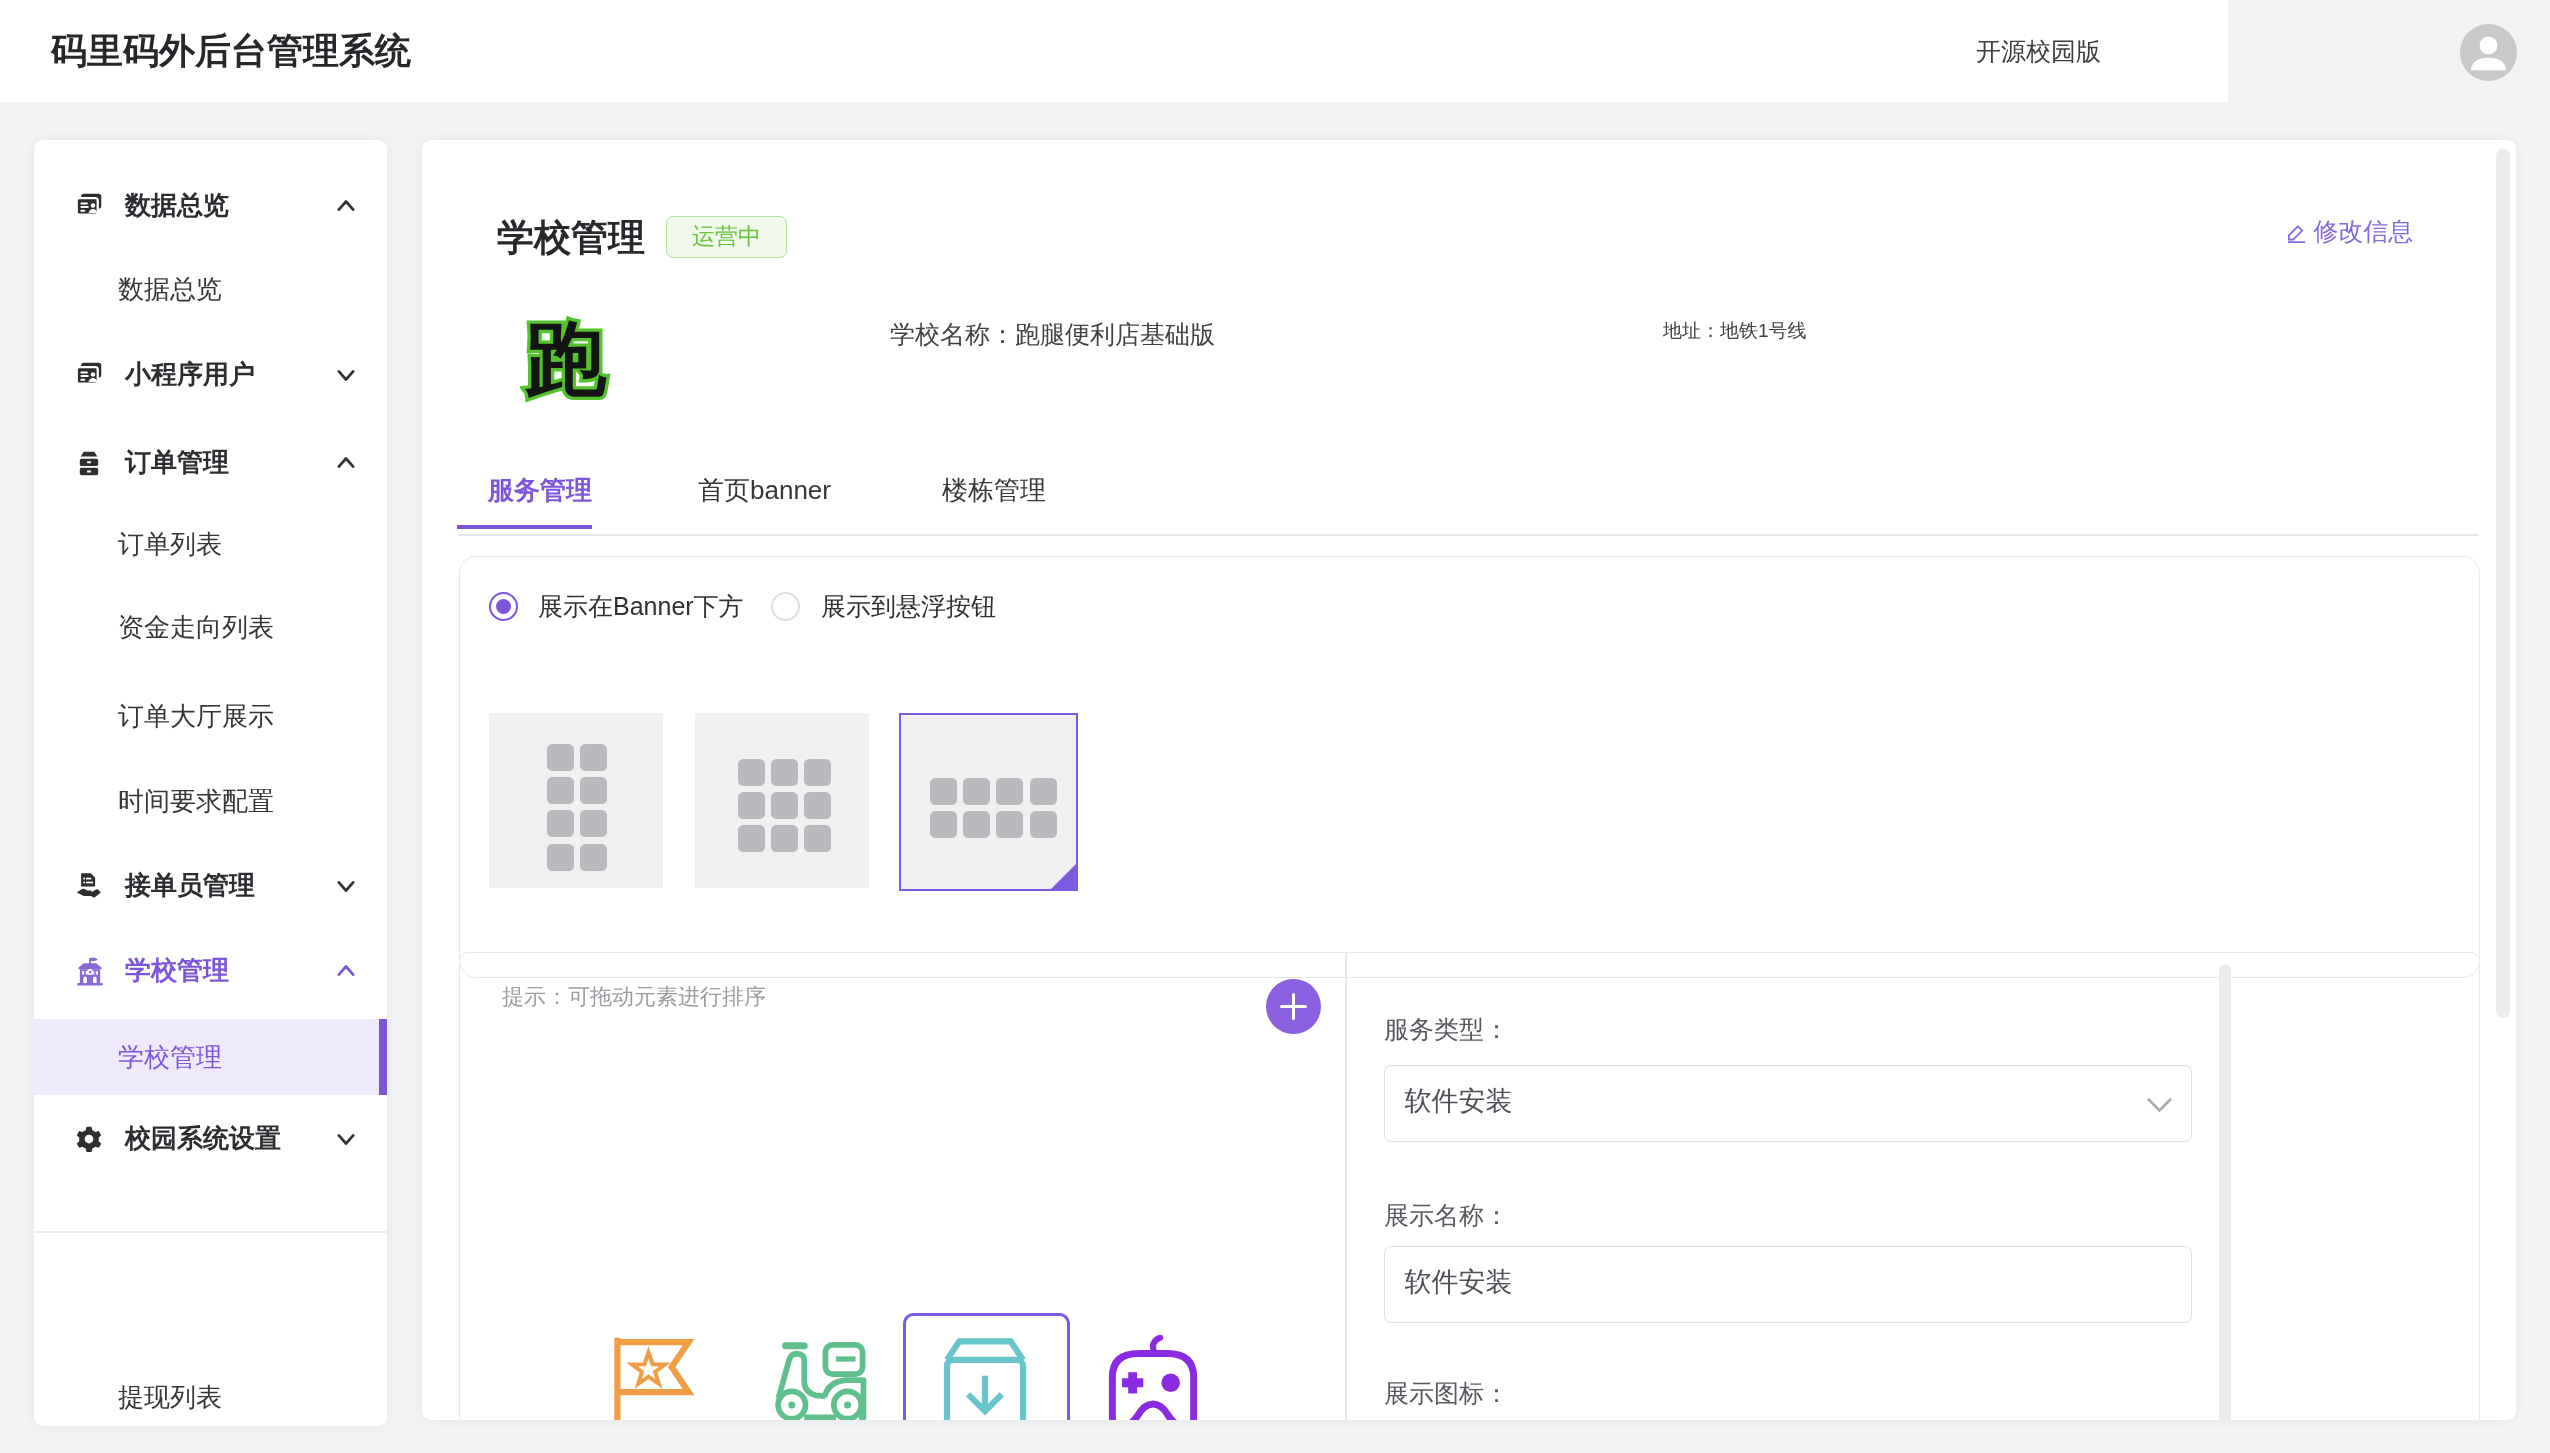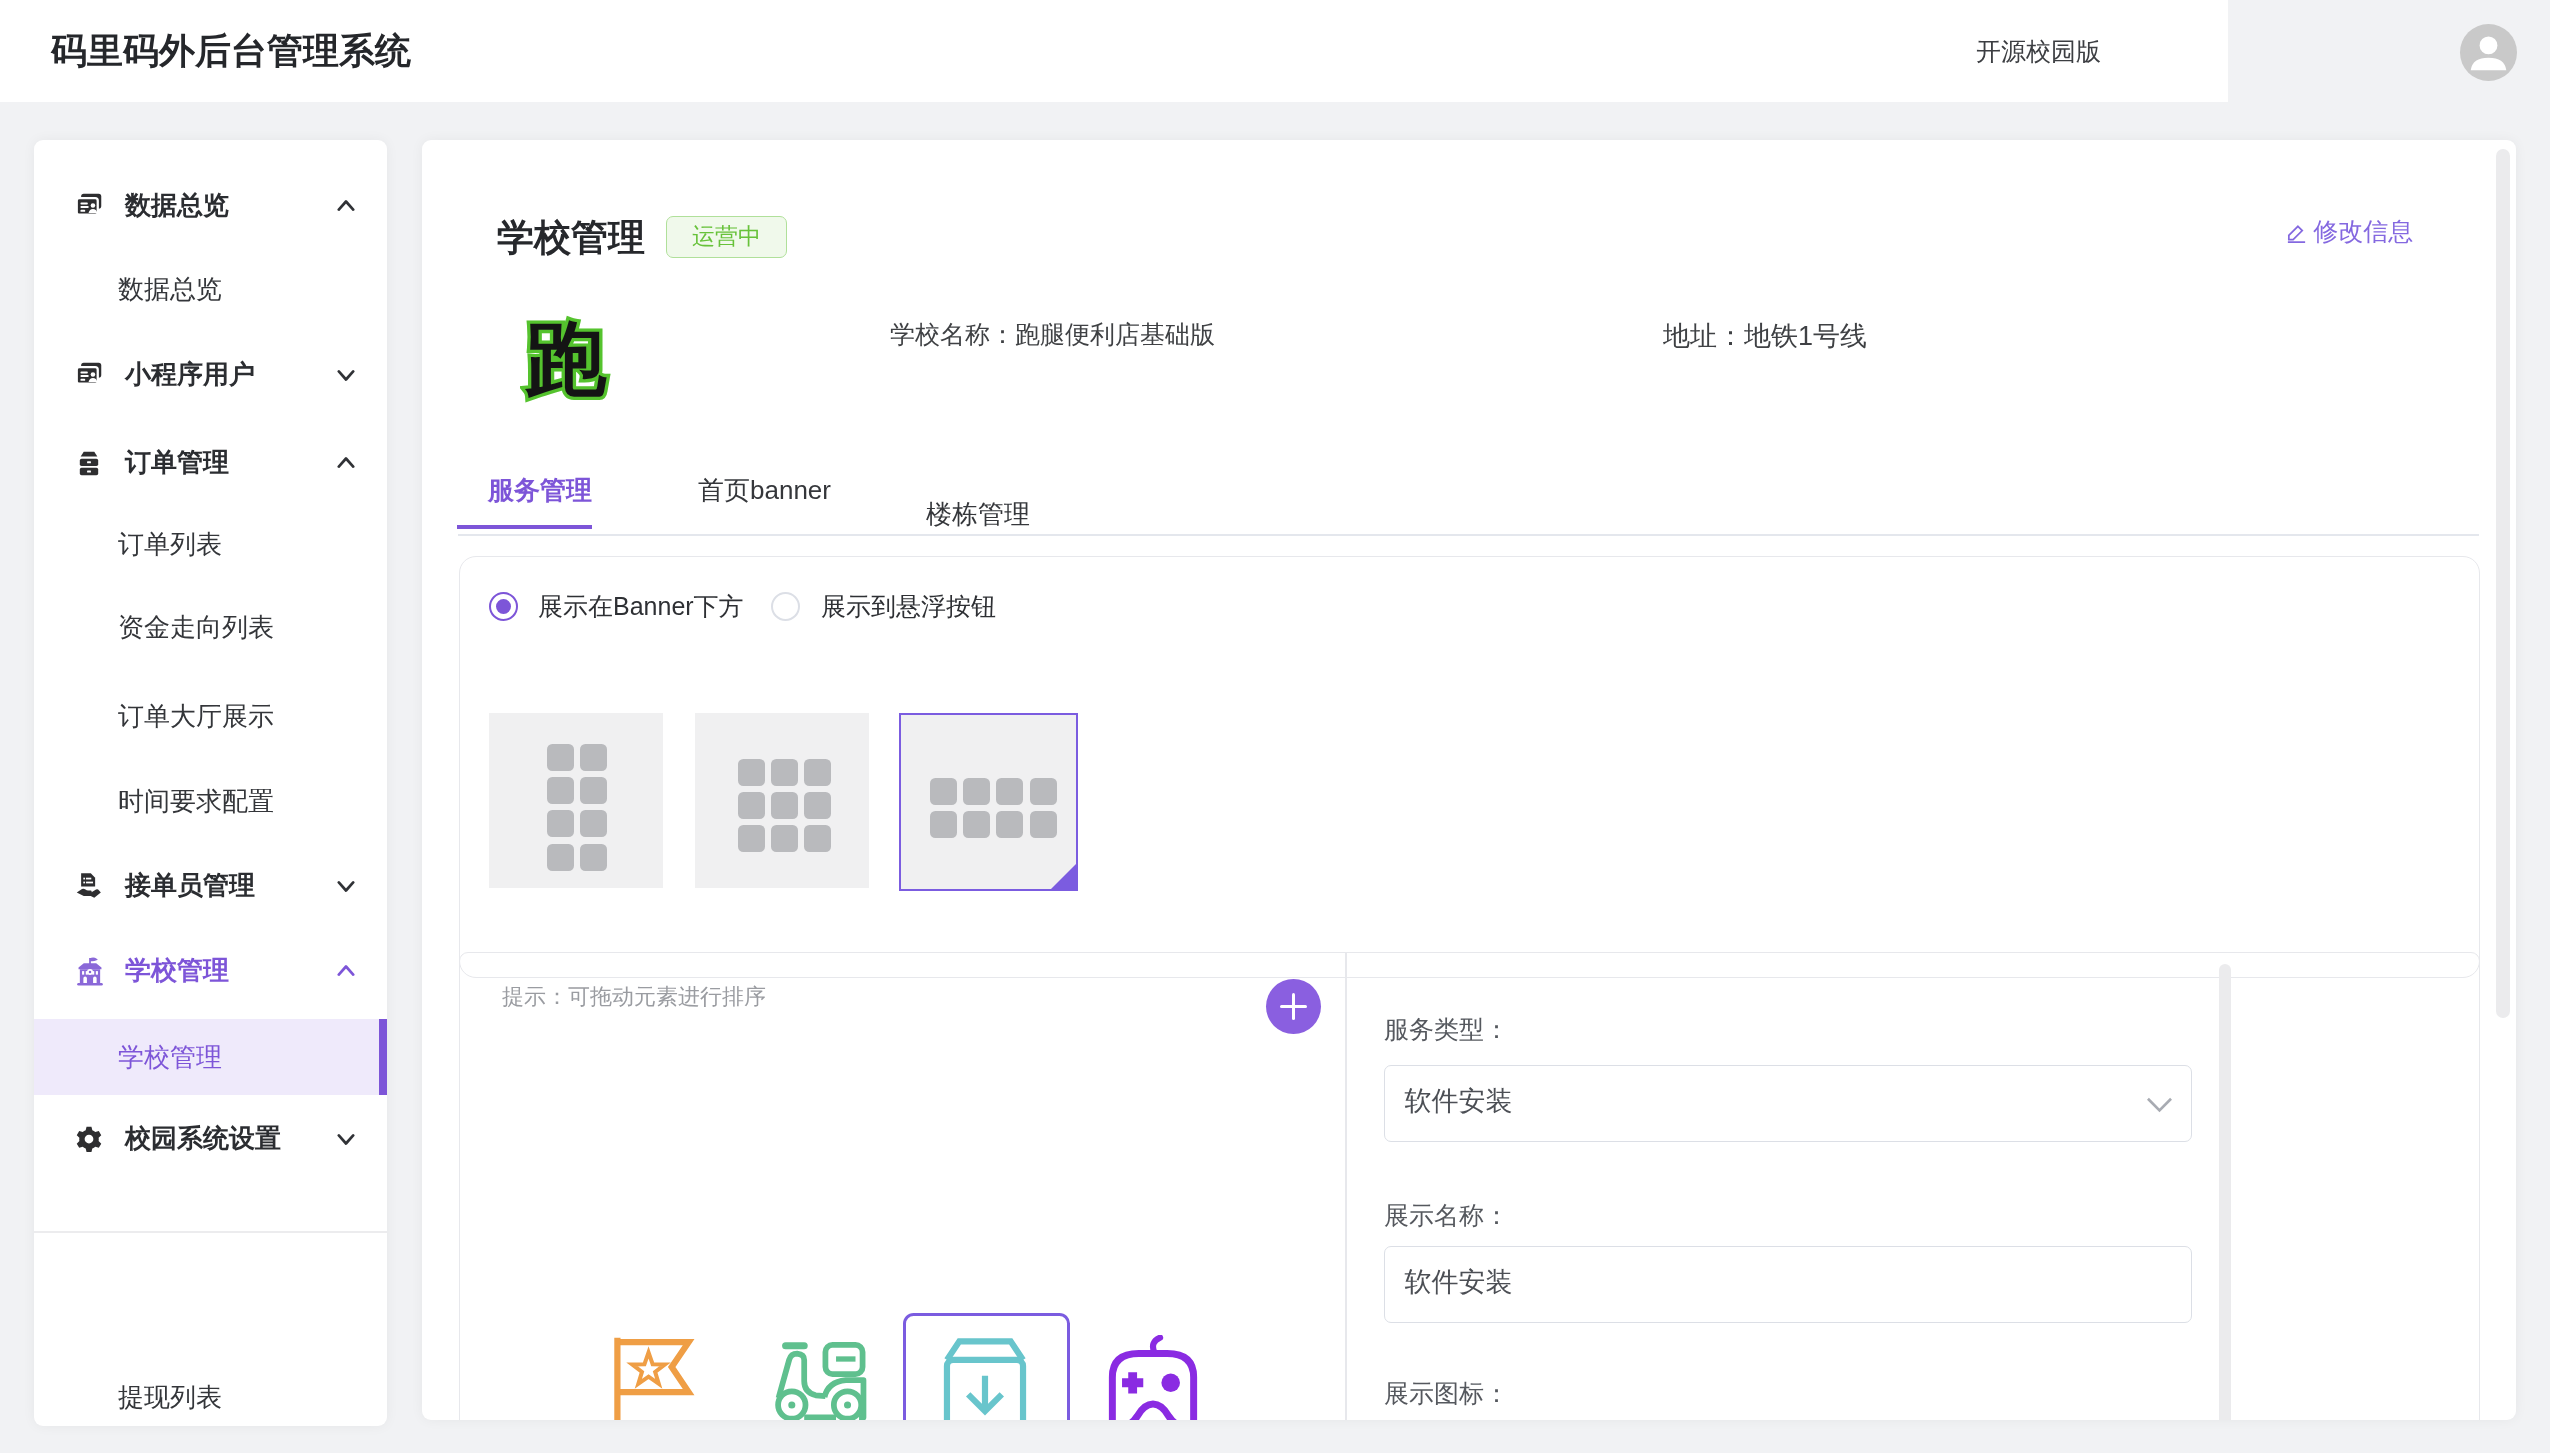--- a/index.html
+++ b/index.html
@@ -25,28 +25,28 @@
   .purple { color:#7d55d8 !important; }
   
   .main { position:absolute; left:422px; top:140px; width:2094px; height:1280px; background:#fff; border-radius:9px; overflow:hidden; box-shadow:0 0 12.4px rgba(0,0,0,.05); }
   .main .scroll-thumb { position:absolute; left:2074px; top:9px; width:14px; height:869px; border-radius:7px; background:#ebebed; }
   .card-title { position:absolute; left:75px; top:73px; font-size:37px; font-weight:bold; color:#26282c; }
   .tag { position:absolute; left:244px; top:76px; height:42px; line-height:38px; padding:0 25px; border:1.8px solid #b0e09a; background:#f0f9eb; color:#67c23a; font-size:23px; border-radius:7px; }
   .editlink { position:absolute; left:1863px; top:75px; width:195px; color:#8468e0; font-size:25px; }
   .editlink svg { vertical-align:-3.5px; margin-right:5.3px; }
   .logo { position:absolute; left:98px; top:171px; width:92px; height:92px; }
   .inforow1 { position:absolute; left:468px; top:178px; font-size:25px; color:#3f4144; }
-  .inforow2 { position:absolute; left:1241px; top:178px; font-size:27px; color:#3f4144; }
+  .inforow2 { position:absolute; left:1241px; top:178px; font-size:19px; color:#3f4144; }
   
   .tabline { position:absolute; left:36px; top:394px; width:2021px; height:1.8px; background:#e4e7ed; }
   .tabbar { position:absolute; left:35px; top:385px; width:135px; height:3.5px; background:#7d55d8; }
   .tab { position:absolute; top:333px; height:35px; line-height:35px; font-size:26px; color:#35373b; }
   .tab.t1 { left:66px; color:#7d55d8; font-weight:600; }
   .tab.t2 { left:276px; }
-  .tab.t3 { left:504px;margin-top:24px; }
+  .tab.t3 { left:520px; }
   
   .sec1 { position:absolute; left:37px; top:416px; width:2021px; height:422px; border:1.8px solid #e7e8ec; border-radius:17px; }
   .radio { position:absolute; top:35px; width:29px; height:29px; border-radius:50%; }
   .radio.checked { left:29px; border:2.7px solid #7d55d8; background:#fff; }
   .radio.checked::after { content:""; position:absolute; left:50%; top:50%; width:15px; height:15px; margin:-7.5px 0 0 -7.5px; border-radius:50%; background:#7d55d8; }
   .radio.plain { left:311px; border:2.7px solid #dcdfe6; background:#fff; }
   .rlabel { position:absolute; top:32px; height:35px; line-height:35px; font-size:25px; color:#2e3034; font-weight:500; }
   .rl1 { left:78px; }
   .rl2 { left:361px; }
   .arrange { position:absolute; left:29px; top:98px; font-size:27px; font-weight:bold; color:#2e3034; }

